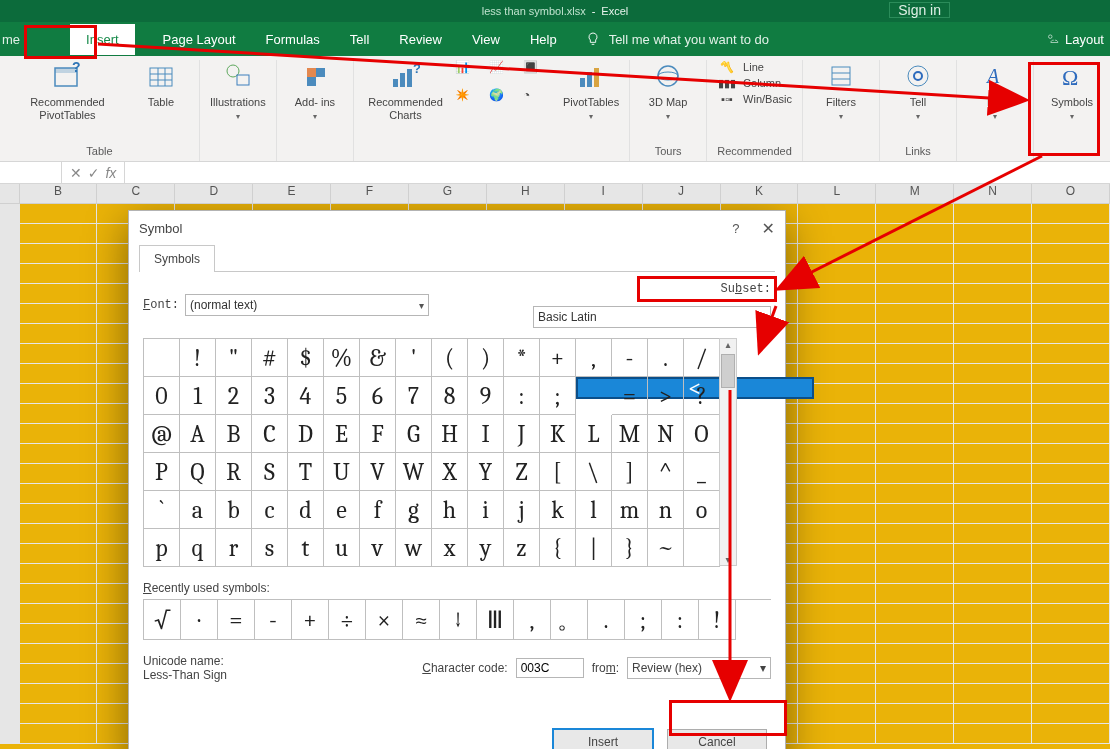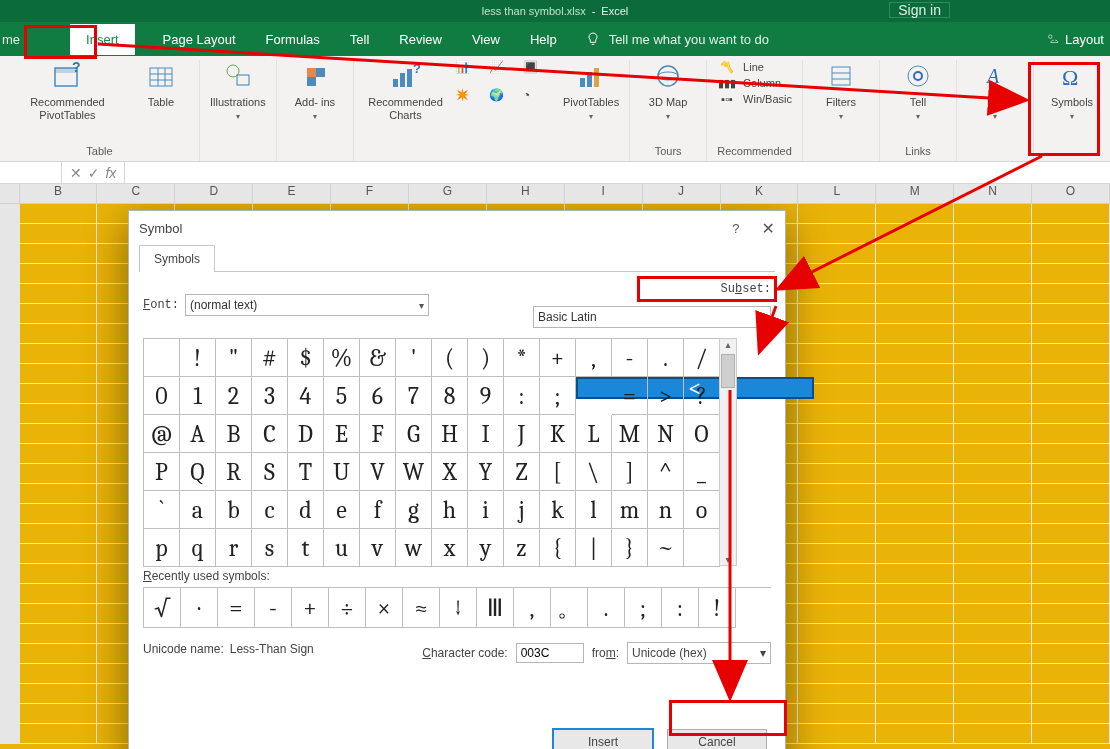--- a/index.html
+++ b/index.html
@@ -55,25 +55,25 @@
 .sel{border:1px solid #b6b6b6;height:22px;width:238px;display:flex;align-items:center;justify-content:space-between;padding:0 4px;font-size:12px;color:#333;background:#fff;}
 .sel .car{font-size:10px;color:#555;}
 .subset-wrap{display:flex;align-items:flex-end;gap:10px;flex-direction:column;}
 
 .char-wrap{display:flex;gap:0;align-items:flex-start;}
 .char-grid{display:grid;grid-template-columns:repeat(16,36px);grid-auto-rows:38px;border-top:1px solid #bfbfbf;border-left:1px solid #bfbfbf;font-family:"Cambria",Georgia,serif;}
 .char{border-right:1px solid #bfbfbf;border-bottom:1px solid #bfbfbf;display:flex;align-items:center;justify-content:center;font-size:24px;color:#222;cursor:pointer;}
 .char.sel{background:#1a87d8;color:#fff;border:2px solid #0b4f8a;}
 .vscroll{width:18px;height:228px;border:1px solid #ccc;background:#f1f1f1;display:flex;flex-direction:column;align-items:center;justify-content:space-between;font-size:10px;color:#666;margin-left:-1px;}
 .vscroll .thumb{width:14px;height:34px;background:#cfcfcf;border:1px solid #b0b0b0;margin-top:4px;}
-.recent-lbl{margin-top:2px;font-size:12px;}
+.recent-lbl{margin-top:14px;font-size:12px;}
 .recent-grid{display:grid;grid-template-columns:repeat(16,37px);grid-auto-rows:40px;border-top:1px solid #bfbfbf;border-left:1px solid #bfbfbf;margin-top:4px;font-family:"Cambria",Georgia,serif;}
 .recent{border-right:1px solid #bfbfbf;border-bottom:1px solid #bfbfbf;display:flex;align-items:center;justify-content:center;font-size:24px;color:#222;cursor:pointer;}
 .info-row{display:flex;justify-content:space-between;margin-top:14px;font-size:12px;}
-.info-col{display:flex;flex-direction:row;gap:6px;}
+.info-col{display:flex;flex-direction:column;}
 .cc-row{display:flex;align-items:center;gap:8px;}
 .cc-row input{width:68px;height:20px;border:1px solid #b6b6b6;font-size:12px;padding:0 4px;}
 .from-sel{border:1px solid #b6b6b6;height:22px;width:144px;display:flex;align-items:center;justify-content:space-between;padding:0 4px;font-size:12px;}
 .dlg-foot{position:absolute;bottom:14px;right:18px;display:flex;gap:14px;}
 .dbtn{width:100px;height:26px;border:1px solid #adadad;background:#e8e8e8;font-size:12px;cursor:pointer;display:flex;align-items:center;justify-content:center;}
 .dbtn.primary{border:1px solid #1a87d8;background:#e8e8e8;outline:1px solid #1a87d8;}
 .redbox{border:3px solid #e60000;position:absolute;pointer-events:none;}
 svg.arrows{position:absolute;left:0;top:0;pointer-events:none;}
 </style>
 </head>
@@ -954,21 +954,21 @@
       <div class="info-row">
         <div class="info-col">
           <span>Unicode name:</span>
           <span>Less-Than Sign</span>
         </div>
         <div class="cc-row">
           <label><u>C</u>haracter code:</label>
           <input value="003C" style="">
           <label>fro<u>m</u>:</label>
           <div class="from-sel">
-            <span>Unicode (hex)</span>
+            <span>Review (hex)</span>
               <span class="car">▾</span>
           </div>
         </div>
       </div>
     </div>
     <div class="dlg-foot">
       <div class="dbtn primary">Insert</div>
       <div class="dbtn">Cancel</div>
     </div>
   </div>

